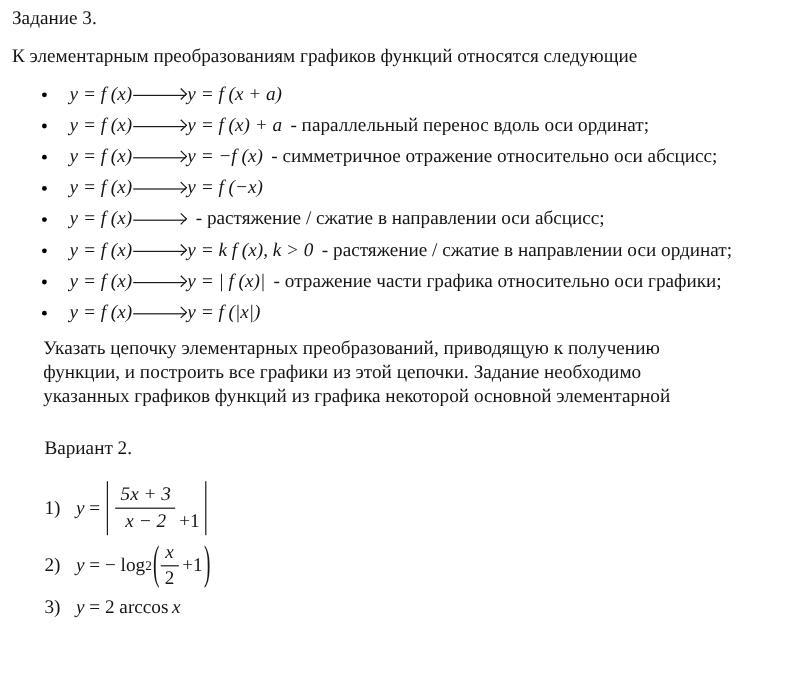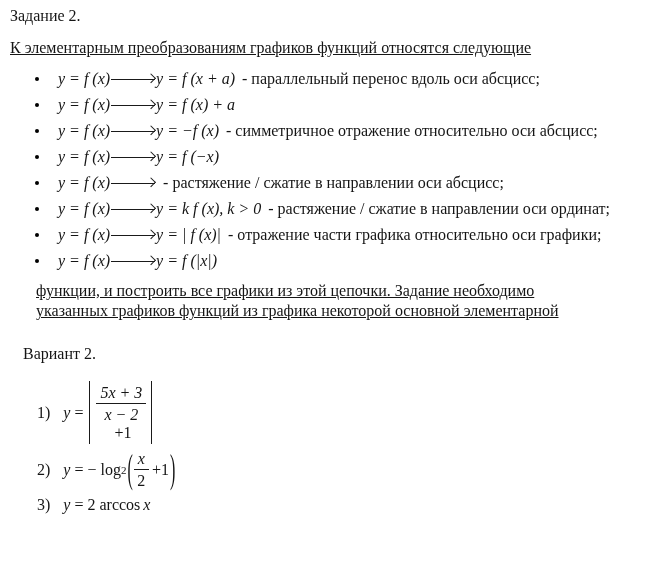--- a/index.html
+++ b/index.html
@@ -4,81 +4,81 @@
 <style>
   html,body{margin:0;padding:0;}
   body{
     width:666px;height:562px;overflow:hidden;background:#ffffff;
     font-family:"Liberation Serif","DejaVu Serif",serif;
     font-size:16px;color:#151515;
   }
   .page{padding:6px 0 0 10px;width:656px;}
   #doc-title{line-height:20px;}
   .para{line-height:20px;}
-  .para div{white-space:nowrap;text-decoration:underline;}
+  .para div{white-space:nowrap;}
   #intro{margin-top:12px;}
   #bullet-list{margin-top:8px;}
   .bullet{height:26px;display:flex;align-items:center;white-space:nowrap;}
   .dot{width:4px;height:4px;border-radius:50%;background:#000;margin-left:25px;flex:none;}
   .bullet .lhs{margin-left:19px;}
   .math{font-style:italic;}
   .arrow{display:inline-block;position:relative;width:44px;height:1px;background:#1a1a1a;margin:0 1px;flex:none;}
   .arrow::after{
     content:'';position:absolute;right:0px;top:-3px;width:6px;height:6px;
     border-top:1.3px solid #1a1a1a;border-right:1.3px solid #1a1a1a;
     transform:rotate(45deg);transform-origin:66% 33%;
   }
   .desc{margin-left:7px;}
   #task{margin-left:26px;margin-top:7px;}
-  #variant-title{margin:23px 0 0 13px;line-height:20px;}
+  #variant-title{margin:23px 0 0 27px;line-height:20px;}
   .formula{display:flex;align-items:center;margin-left:27px;white-space:nowrap;}
   #f1{margin-top:17px;}
   #f2{margin-top:5px;}
   #f3{margin-top:4px;height:22px;}
   .fnum{margin-right:13px;}
   .op{margin:0 4px;}
   .absbars{
-    display:inline-flex;align-items:center;
+    display:inline-flex;align-items:flex-end;
     border-left:1.3px solid #1a1a1a;border-right:1.3px solid #1a1a1a;
-    padding:2px 5px 2px 6px;margin-left:2px;flex-direction:column;
+    padding:2px 5px 2px 6px;margin-left:2px;
   }
   .frac{display:inline-flex;flex-direction:column;align-items:center;line-height:19px;}
   .fnumer{padding:0 4px 1px;border-bottom:1px solid #1a1a1a;}
   .fdenom{padding-top:1px;}
   .bigparen{
     display:inline-block;transform:scaleY(2.45);font-weight:400;
     margin:0 1px;line-height:20px;
   }
   .fsub{font-size:11px;}
   .tail{margin:0 0 0 3px;}
 </style>
 </head>
 <body>
 
 <div class="page">
 
-  <div id="doc-title">Задание 2.</div>
+  <div id="doc-title">Задание 3.</div>
 
   <div class="para" id="intro">
     <div>К элементарным преобразованиям графиков функций относятся следующие</div>
   </div>
 
   <div id="bullet-list">
     <div class="bullet">
       <span class="dot"></span>
       <span class="math lhs">y = f (x)</span>
       <span class="arrow"></span>
       <span class="math">y = f (x + a)</span>
-      <span class="desc">- параллельный перенос вдоль оси абсцисс;</span>
     </div>
     <div class="bullet">
       <span class="dot"></span>
       <span class="math lhs">y = f (x)</span>
       <span class="arrow"></span>
       <span class="math">y = f (x) + a</span>
+      <span class="desc">- параллельный перенос вдоль оси ординат;</span>
     </div>
     <div class="bullet">
       <span class="dot"></span>
       <span class="math lhs">y = f (x)</span>
       <span class="arrow"></span>
       <span class="math">y = −f (x)</span>
       <span class="desc">- симметричное отражение относительно оси абсцисс;</span>
     </div>
     <div class="bullet">
       <span class="dot"></span>
@@ -108,20 +108,21 @@
     </div>
     <div class="bullet">
       <span class="dot"></span>
       <span class="math lhs">y = f (x)</span>
       <span class="arrow"></span>
       <span class="math">y = f (|x|)</span>
     </div>
   </div>
 
   <div class="para" id="task">
+    <div>Указать цепочку элементарных преобразований, приводящую к получению</div>
     <div>функции, и построить все графики из этой цепочки. Задание необходимо</div>
     <div>указанных графиков функций из графика некоторой основной элементарной</div>
   </div>
 
   <div id="variant-title">Вариант 2.</div>
 
   <div class="formula" id="f1">
     <span class="fnum">1)</span>
     <span class="math">y</span>
     <span class="op">=</span>

